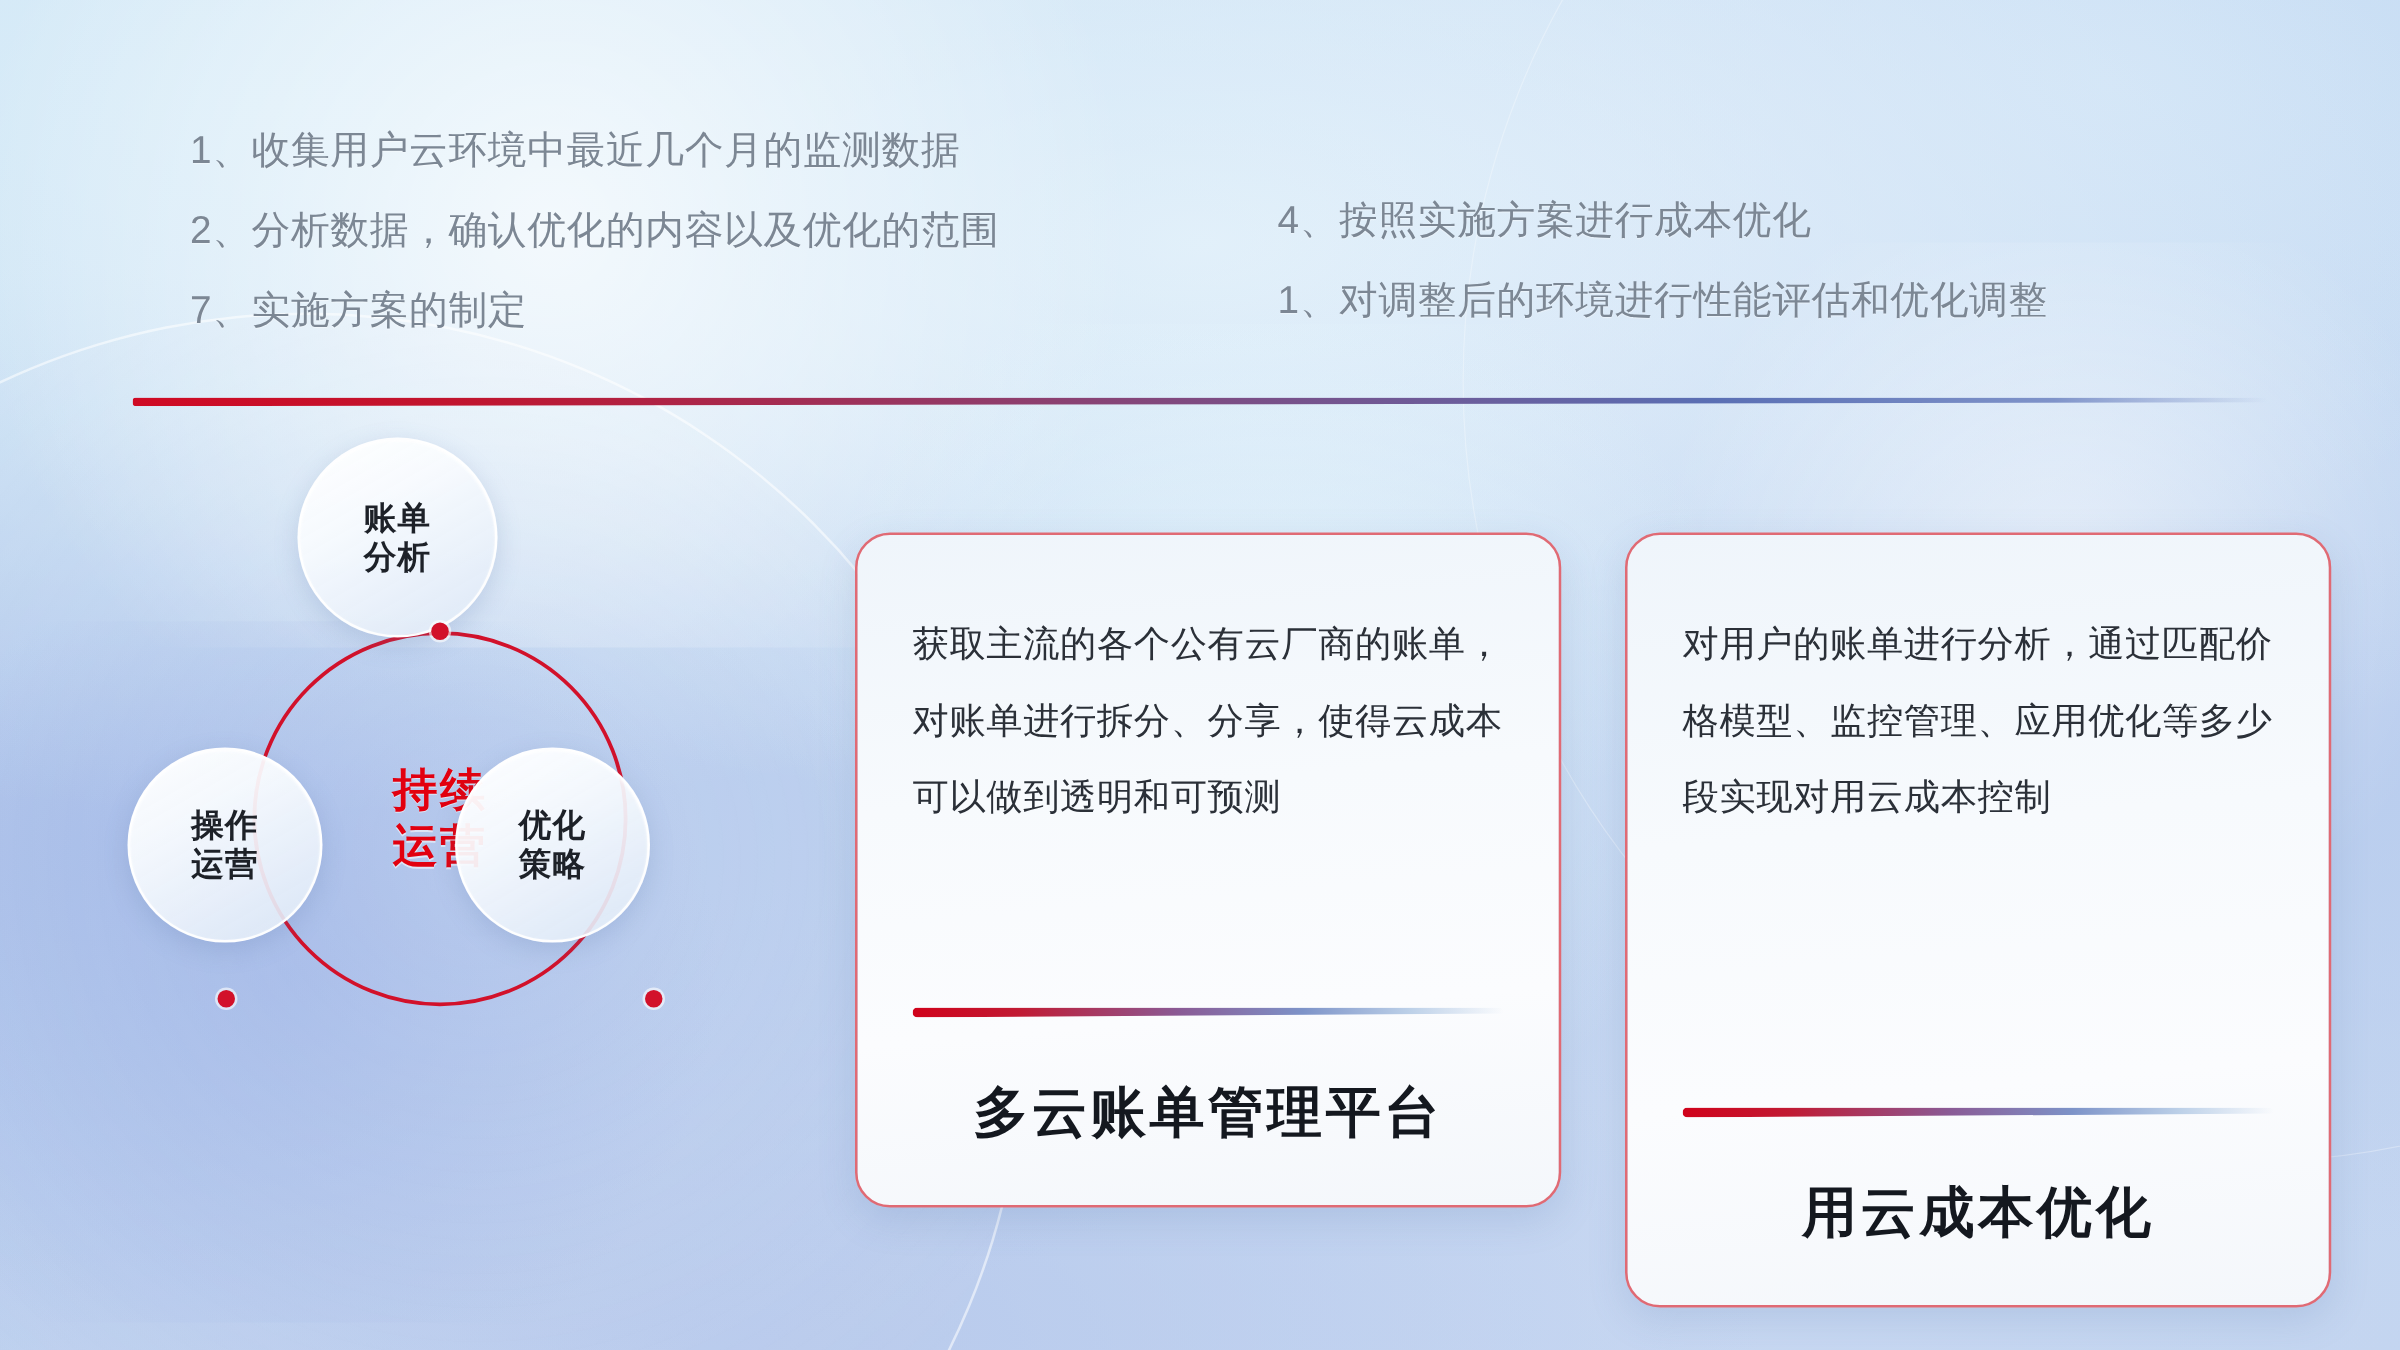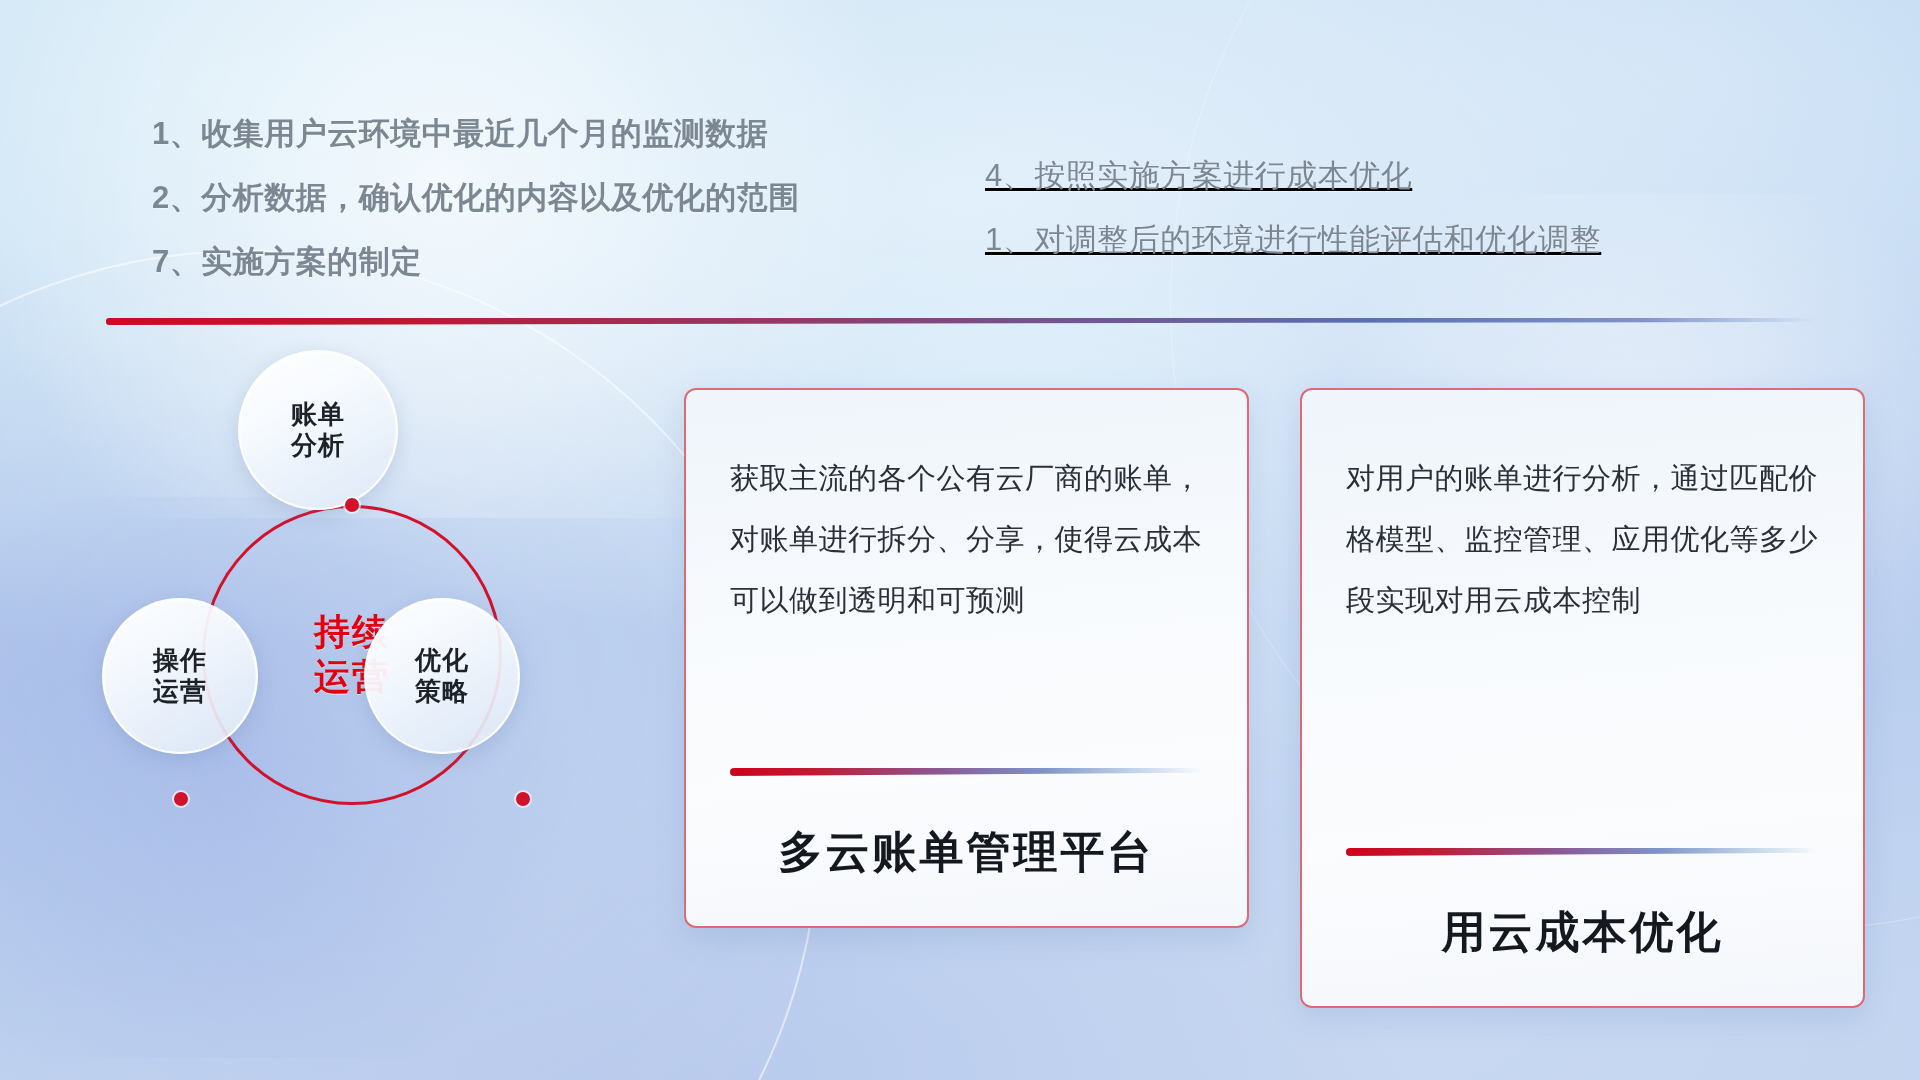--- a/index.html
+++ b/index.html
@@ -48,22 +48,22 @@
   }
   .bg-arc2{
     position:absolute; right:-500px; top:-320px; width:1250px; height:1250px;
     border-radius:50%;
     border:1px solid rgba(255,255,255,.30);
   }
 
   
   #steps { position:absolute; left:0; top:0; width:100%; }
   .step-col { position:absolute; }
-  .step-col.left  { left:152px;  top:118px;font-weight:bold; }
-  .step-col.right { left:985px; top:160px;text-decoration:underline; }
+  .step-col.left  { left:152px;  top:104px; }
+  .step-col.right { left:1022px; top:160px; }
   .step-line{
     font-size:31px;
     line-height:1.0;
     color:#7c8794;
     letter-spacing:.5px;
     white-space:nowrap;
     margin-bottom:33px;
     text-shadow:0 1px 1px rgba(255,255,255,.45);
   }
 
@@ -111,25 +111,26 @@
     position:absolute; width:14px; height:14px; border-radius:50%;
     background:#d2112a; box-shadow:0 0 0 2px rgba(255,255,255,.6);
   }
   .dot-top   { left:249px; top:148px; }
   .dot-left  { left:78px;  top:442px; }
   .dot-right { left:420px; top:442px; }
 
   
   .card{
     position:absolute;
-    border-radius:12px;
+    border-radius:28px;
     border:2px solid #e06a74;
     background:linear-gradient(175deg,#eff5fb 0%,#f7fafd 38%,#fbfcfe 70%,#f4f7fb 100%);
     box-shadow:0 10px 30px rgba(90,120,170,.18);
     overflow:hidden;
+    margin-top:38px;
   }
   #card1{ left:684px;  top:388px; width:565px; height:540px; }
   #card2{ left:1300px; top:388px; width:565px; height:620px; }
 
   .card-body{
     padding:58px 44px 0 44px;
     font-size:29px;
     line-height:2.1;
     color:#2b3038;
     letter-spacing:.5px;

